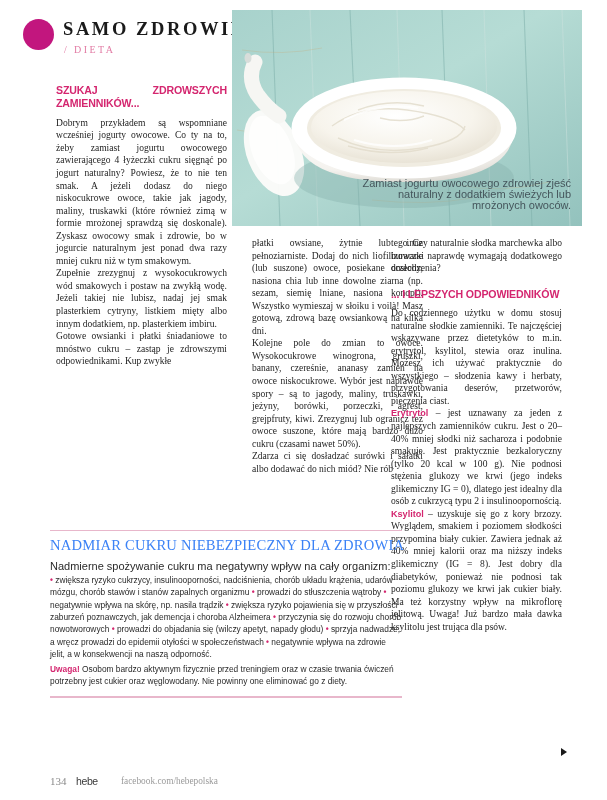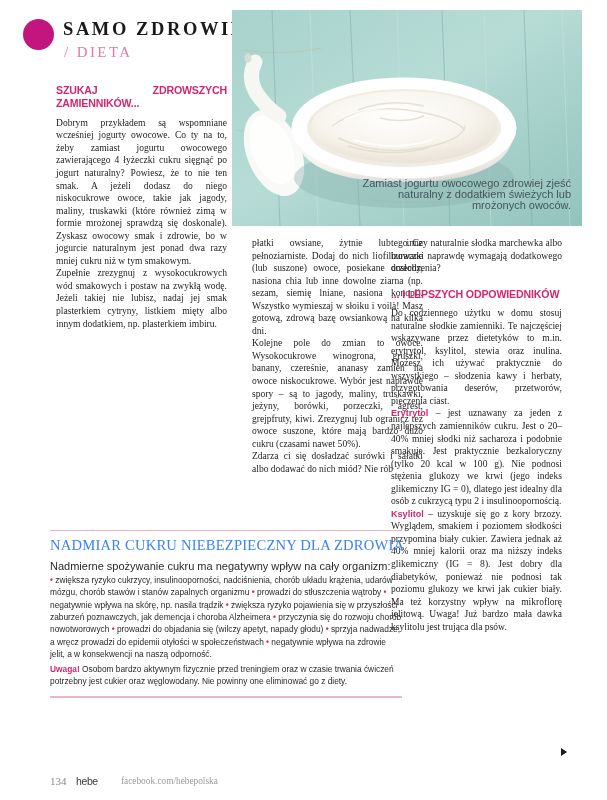--- a/index.html
+++ b/index.html
@@ -17,21 +17,21 @@
   }
   #brand-title{
     position:absolute;left:63px;top:19px;
     font-family:"Liberation Serif", serif;
     font-size:18.5px;font-weight:bold;letter-spacing:2.6px;color:#1a1a1a;
     white-space:nowrap;
   }
   #brand-section{
     position:absolute;left:64px;top:44px;
     font-family:"Liberation Serif", serif;
-    font-size:15px;letter-spacing:2.4px;color:#e27ba4;white-space:nowrap;
+    font-size:10px;letter-spacing:2.4px;color:#e27ba4;white-space:nowrap;
   }
 
   
   #hero{
     position:absolute;left:232px;top:10px;width:350px;height:216px;
     overflow:hidden;background:#a9d3cf;
   }
   #hero svg{display:block;width:350px;height:216px;}
   #hero-caption{
     position:absolute;left:349px;top:178px;width:222px;
@@ -189,20 +189,21 @@
     </g>
     <ellipse cx="172" cy="118" rx="110" ry="48" fill="none" stroke="#ffffff" stroke-width="5"></ellipse>
   </svg>
 </div>
 <div id="hero-caption">Zamiast jogurtu owocowego zdrowiej zjeść naturalny z dodatkiem świeżych lub mrożonych owoców.</div>
 
 <div id="col1" class="col">
   <div class="colhead">SZUKAJ ZDROWSZYCH ZAMIENNIKÓW...</div>
   <p>Dobrym przykładem są wspomniane wcześniej jogurty owocowe. Co ty na to, żeby zamiast jogurtu owocowego zawierającego 4 łyżeczki cukru sięgnąć po jogurt naturalny? Powiesz, że to nie ten smak. A jeżeli dodasz do niego niskocukrowe owoce, takie jak jagody, maliny, truskawki (które również zimą w formie mrożonej sprawdzą się doskonale). Zyskasz owocowy smak i zdrowie, bo w jogurcie naturalnym jest ponad dwa razy mniej cukru niż w tym smakowym.</p>
   <p>Zupełnie zrezygnuj z wysokocukrowych wód smakowych i postaw na zwykłą wodę. Jeżeli takiej nie lubisz, nadaj jej smak plasterkiem cytryny, listkiem mięty albo innym dodatkiem, np. plasterkiem imbiru.</p>
+  <p>Gotowe owsianki i płatki śniadaniowe to mnóstwo cukru – zastąp je zdrowszymi odpowiednikami. Kup zwykłe</p>
 </div>
 
 <div id="col2" class="col">
   <p>płatki owsiane, żytnie lub inne pełnoziarniste. Dodaj do nich liofilizowane (lub suszone) owoce, posiekane orzechy, nasiona chia lub inne dowolne ziarna (np. sezam, siemię lniane, nasiona konopi). Wszystko wymieszaj w słoiku i voilà! Masz gotową, zdrową bazę owsiankową na kilka dni.</p>
   <p>Kolejne pole do zmian to owoce. Wysokocukrowe winogrona, gruszki, banany, czereśnie, ananasy zamień na owoce niskocukrowe. Wybór jest naprawdę spory – są to jagody, maliny, truskawki, jeżyny, borówki, porzeczki, agrest, grejpfruty, kiwi. Zrezygnuj lub ogranicz też owoce suszone, które mają bardzo dużo cukru (czasami nawet 50%).</p>
   <p>Zdarza ci się dosładzać surówki i sałatki albo dodawać do nich miód? Nie rób</p>
 </div>
 
 <div id="col3" class="col">
   <p>tego. Czy naturalnie słodka marchewka albo buraczki naprawdę wymagają dodatkowego dosłodzenia?</p>

